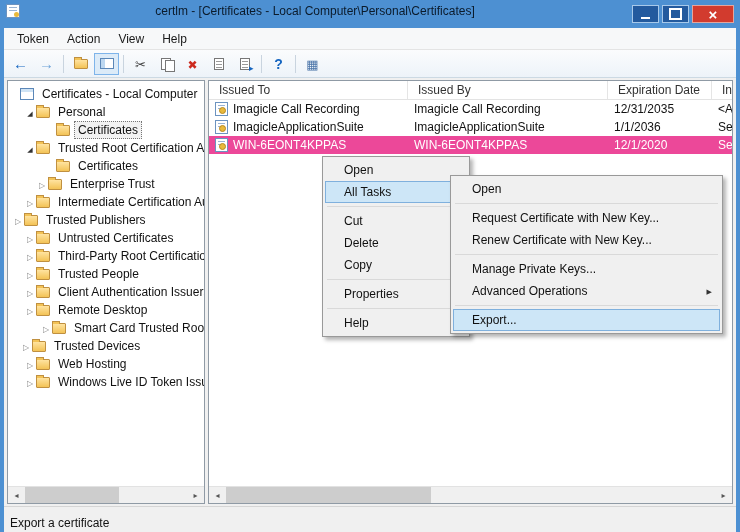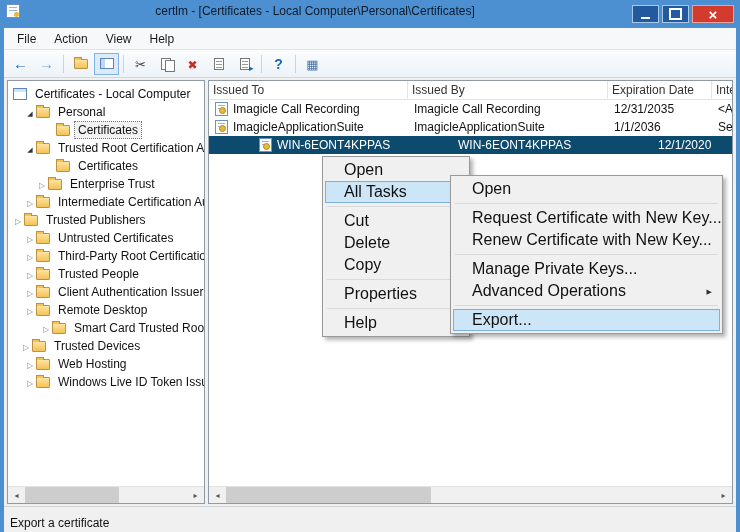--- a/index.html
+++ b/index.html
@@ -64,44 +64,44 @@
   .exp.open::before{content:"\25E2";font-size:7px;color:#333;}
   .exp.closed::before{content:"\25B7";font-size:8px;color:#8a8a8a;}
   .folder{width:14px;height:11px;background:linear-gradient(#ffe3a0,#f3c356);border:1px solid #c09040;border-radius:1px;position:relative;flex:none;margin-right:4px;}
   .folder::before{content:"";position:absolute;top:-3px;left:-1px;width:6px;height:2px;background:#f3c356;border:1px solid #c09040;border-bottom:none;}
   .root-ico{width:14px;height:12px;border:1px solid #5b87b8;background:linear-gradient(#cfe3f4 0 3px,#fff 3px);flex:none;margin:0 4px 0 1px;}
   .tlabel{padding:1px 3px;border:1px solid transparent;}
   .tlabel.sel{background:#f2f2f2;border:1px dotted #767676;}
 
   
   .lheader{display:flex;height:19px;border-bottom:1px solid #e3e3e3;font-size:12px;color:#333;background:#fff;}
-  .hcell{display:flex;align-items:center;padding-left:4px;border-right:1px solid #e5e5e5;overflow:hidden;white-space:nowrap;}
+  .hcell{display:flex;align-items:center;padding-left:10px;border-right:1px solid #e5e5e5;overflow:hidden;white-space:nowrap;}
   .c1{width:199px;flex:none;}
   .c2{width:200px;flex:none;}
   .c3{width:104px;flex:none;}
   .c4{flex:1;border-right:none;}
   .lrow{display:flex;height:18px;align-items:center;font-size:12px;color:#111;}
   .lrow .lcell{display:flex;align-items:center;padding-left:6px;overflow:hidden;white-space:nowrap;}
-  .lrow.selected{background:#0c4a6e;color:#fff;padding-left:44px;}
+  .lrow.selected{background:#ec4899;color:#fff;}
   .cert-ico{width:13px;height:14px;background:#fff;border:1px solid #6c93c0;position:relative;flex:none;margin-right:5px;}
   .cert-ico::before{content:"";position:absolute;left:2px;top:2px;right:2px;height:6px;
     background:repeating-linear-gradient(#9ab4d4 0 1px,transparent 1px 3px);}
   .cert-ico::after{content:"";position:absolute;right:1px;bottom:1px;width:5px;height:5px;border-radius:50%;background:#e8b93c;border:1px solid #b98a1f;}
 
   
   .hscroll{position:absolute;left:0;right:0;bottom:0;height:17px;background:#f0f0f0;display:flex;border-top:1px solid #e2e2e2;}
   .sbtn{width:17px;height:16px;display:flex;align-items:center;justify-content:center;background:#f0f0f0;color:#555;font-size:8px;}
   .sbtn.left::before{content:"\25C2";}
   .sbtn.right::before{content:"\25B8";}
   .strack{flex:1;position:relative;}
   .sthumb{position:absolute;top:0;height:16px;background:#cdcdcd;}
 
   
   .menu{position:absolute;background:#f0f0f0;border:1px solid #999;box-shadow:3px 3px 4px rgba(0,0,0,.3);padding:2px;z-index:10;}
-  .mi{height:22px;line-height:20px;font-size:16px;color:#111;padding:0 26px 0 18px;border:1px solid transparent;position:relative;white-space:nowrap;}
+  .mi{height:22px;line-height:20px;font-size:12px;color:#111;padding:0 26px 0 18px;border:1px solid transparent;position:relative;white-space:nowrap;}
   .mi.hl{background:#cde6f7;border-color:#7fb0dd;}
   .mi.has-sub::after{content:"\25B6";position:absolute;right:7px;top:0;font-size:7px;line-height:21px;color:#333;}
   .msep{height:1px;background:#d9d9d9;margin:3px 2px;}
   #context-menu{left:318px;top:152px;width:148px;}
   #submenu{left:446px;top:171px;width:273px;}
 
   
   .statusbar{height:32px;background:#f0f0f0;border-top:1px solid #d5d5d5;display:flex;align-items:center;padding-left:6px;font-size:12px;color:#111;}
 </style>
 </head>
@@ -113,21 +113,21 @@
     <span class="app-ico"></span>
     <span class="title-text">certlm - [Certificates - Local Computer\Personal\Certificates]</span>
     <div class="caption">
       <div class="cap min"></div>
       <div class="cap max"></div>
       <div class="cap close"></div>
     </div>
   </div>
 
   <div class="menubar">
-    <span class="menu-item">File</span>
+    <span class="menu-item">Token</span>
     <span class="menu-item">Action</span>
     <span class="menu-item">View</span>
     <span class="menu-item">Help</span>
   </div>
 
   <div class="toolbar">
     <div class="tb">
         <span class="g g-back"></span>
       </div>
     <div class="tb">
@@ -164,21 +164,21 @@
     <div class="tb">
         <span class="g g-grid"></span>
       </div>
   </div>
 
   <div class="content">
 
     <div class="pane tree-pane">
       <div class="tree-body">
 
-        <div class="trow" style="padding-left:4px">
+        <div class="trow" style="padding-left:11px">
           <span class="root-ico"></span>
           <span class="tlabel">Certificates - Local Computer</span>
         </div>
 
         <div class="trow" style="padding-left:16px">
           <span class="exp open"></span>
           <span class="folder"></span>
           <span class="tlabel">Personal</span>
         </div>
 

